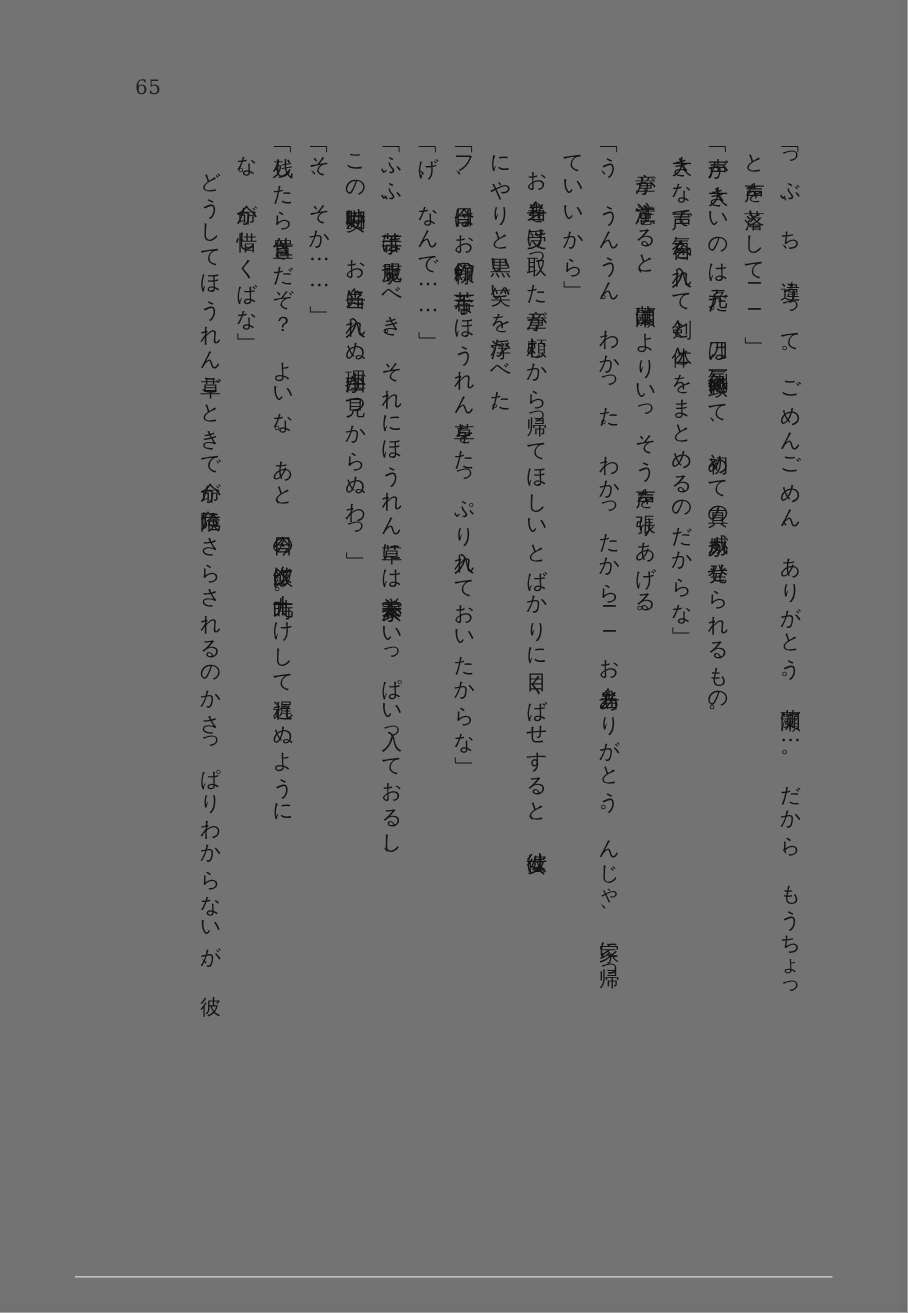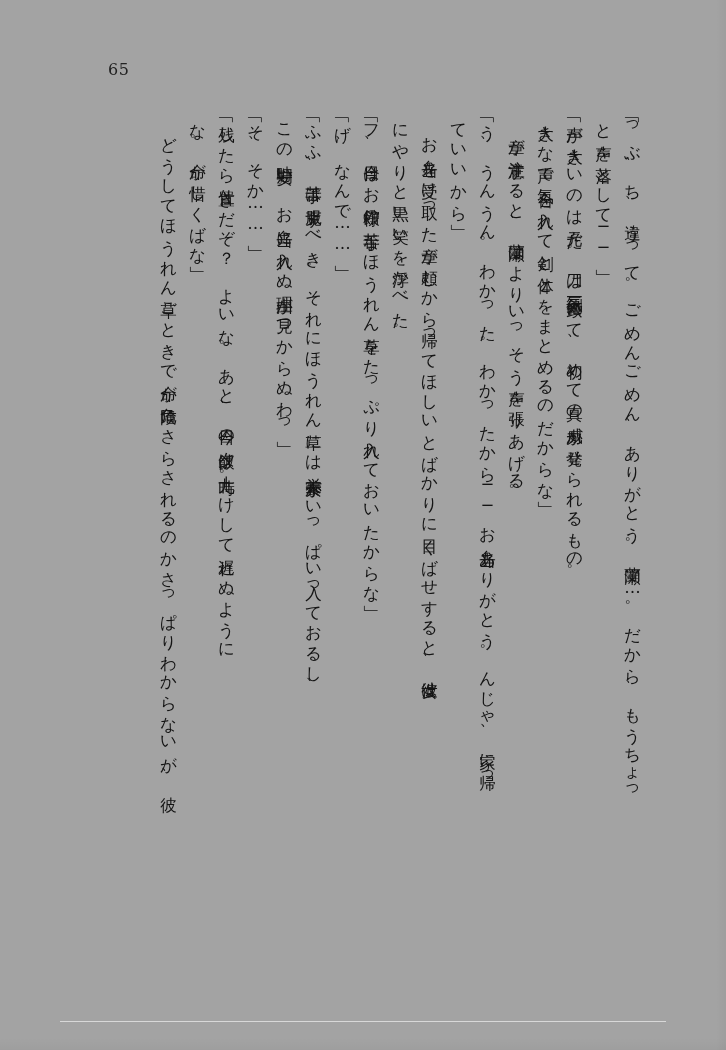--- a/index.html
+++ b/index.html
@@ -14,21 +14,21 @@
     overflow: hidden;
     font-family: "DejaVu Serif", "Liberation Serif", serif;
     color: #1a1a1a;
   }
   #page {
     position: absolute;
     left: 0;
     top: 0;
     width: 726px;
     height: 1050px;
-    background: #a3a3a3;
+    background: #737373;
   }
   
   #page-number {
     position: absolute;
     left: 108px;
     top: 60px;
     font-size: 16px;
     letter-spacing: 0.5px;
     color: #222;
     font-family: "DejaVu Serif", "Liberation Serif", serif;

